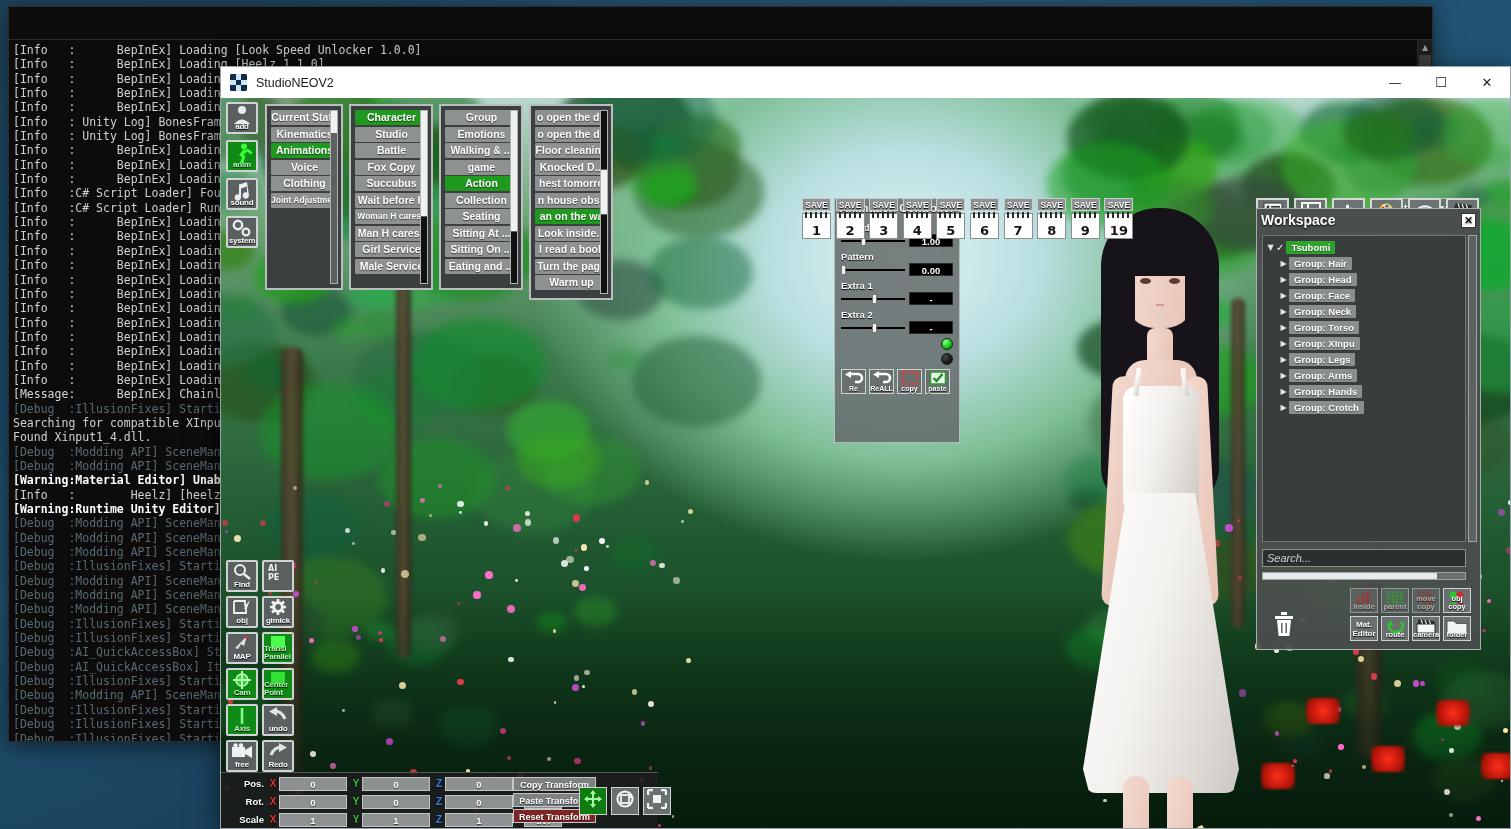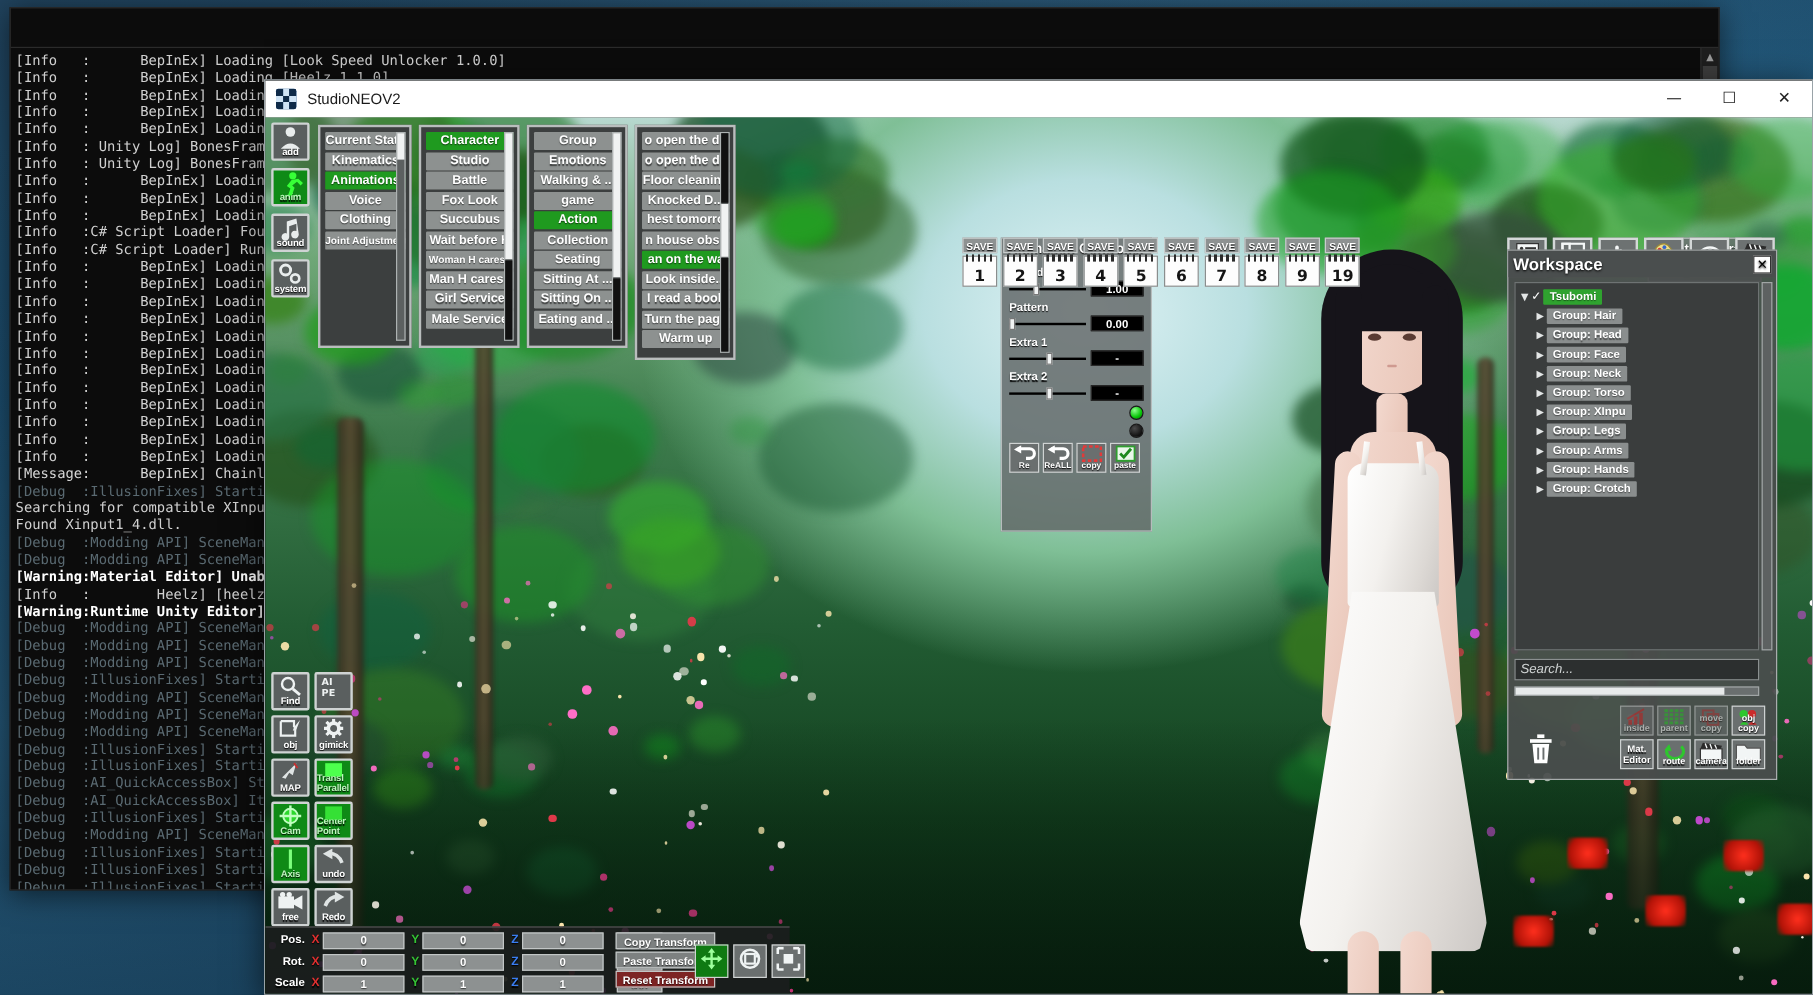--- a/index.html
+++ b/index.html
@@ -799,21 +799,21 @@
         <div class="li">Clothing</div>
         <div class="li small">Joint Adjustment</div>
         <div class="sbar">
           <div class="sthumb" style="top:0;height:22px;"></div>
         </div>
     </div>
     <div class="listbox" id="grpList" style="left:128px;top:6px;width:84px;height:186px;">
       <div class="li sel">Character</div>
         <div class="li">Studio</div>
         <div class="li">Battle</div>
-        <div class="li">Fox Look</div>
+        <div class="li">Fox Copy</div>
         <div class="li">Succubus</div>
         <div class="li">Wait before H</div>
         <div class="li small">Woman H caress</div>
         <div class="li">Man H caress</div>
         <div class="li">Girl Service</div>
         <div class="li">Male Service</div>
         <div class="sbar">
           <div class="sthumb" style="top:0;height:105px;"></div>
           <div class="sthumb dark" style="top:106px;bottom:0;"></div>
         </div>
@@ -1287,21 +1287,21 @@
             <span style="position:absolute;top:1px;left:50%;transform:translateX(-50%);"><svg width="22" height="16" viewBox="0 0 22 16">
                 <path d="M4 12 q3 -8 11 -8" stroke="#dfe4e4" stroke-width="3" fill="none"></path>
                 <path d="M12 0 L20 4.5 L12 9 z" fill="#dfe4e4"></path>
               </svg></span>
             <span class="lbl">Redo</span>
           </div>
         </div>
       </div>
 
     <div id="xform">
-      <div id="xrows" style="position:absolute;left:2px;top:1px;">
+      <div id="xrows" style="position:absolute;left:12px;top:1px;">
           <div class="xrow">
             <span class="xlab">Pos.</span>
       <span class="axis x">X</span>
       <span class="xfield">0</span>
       <span class="axis y">Y</span>
       <span class="xfield">0</span>
       <span class="axis z">Z</span>
       <span class="xfield">0</span>
       <span class="defBtn">def</span>
           </div>

